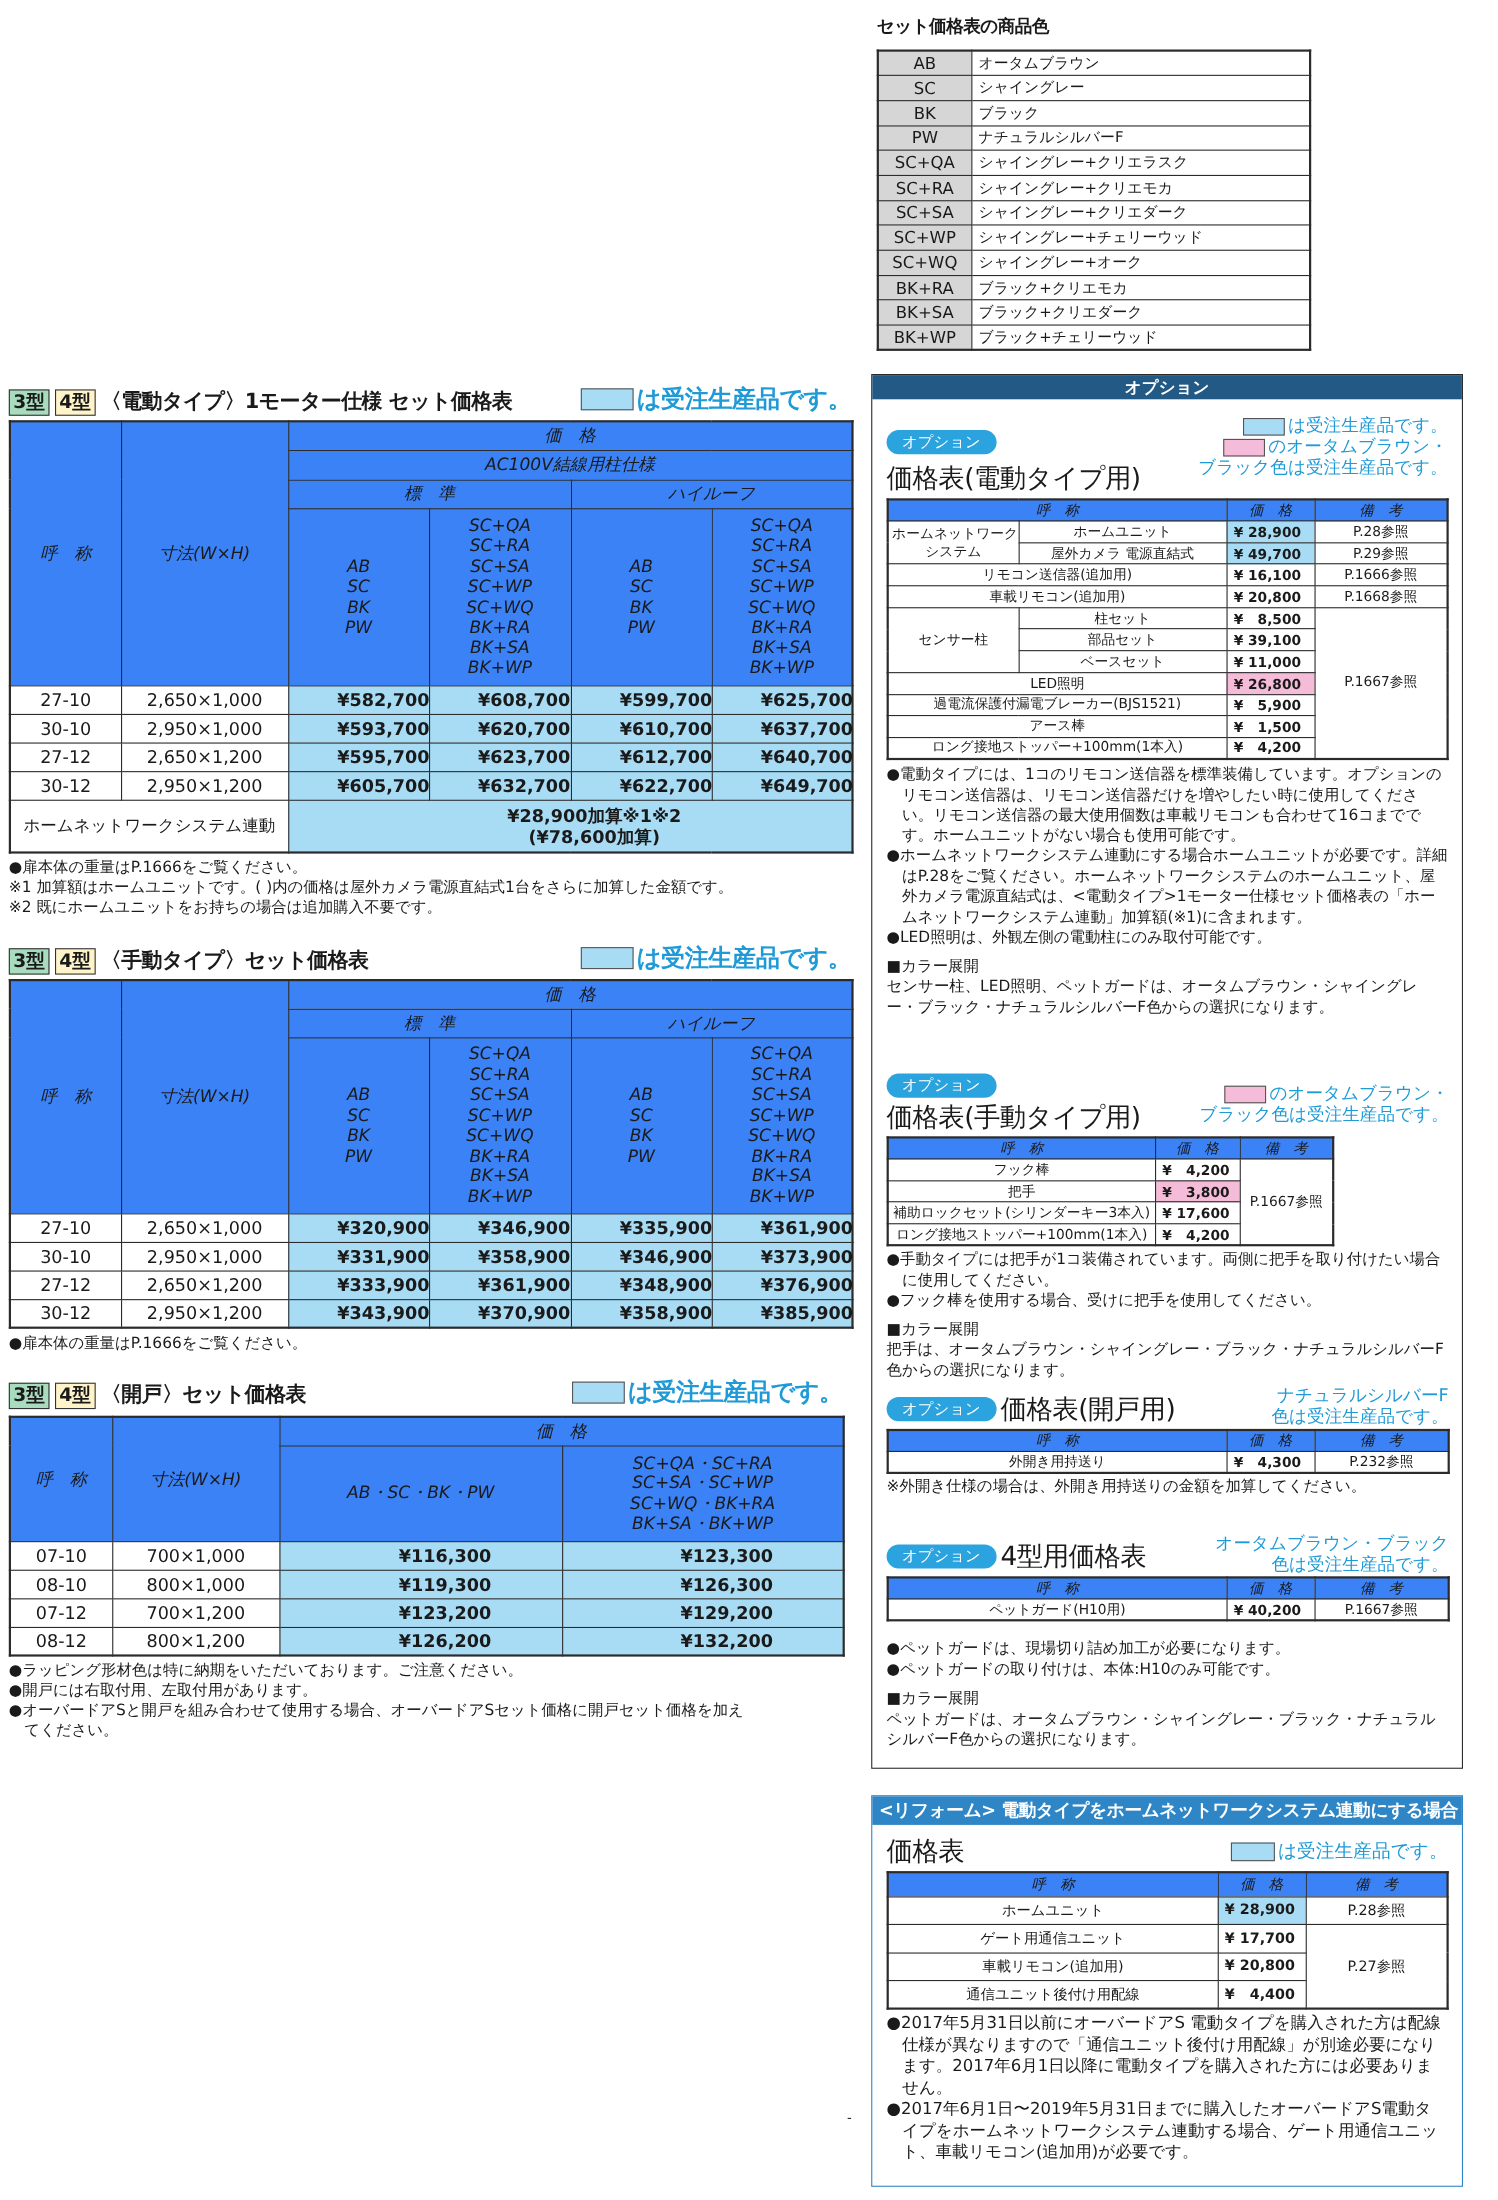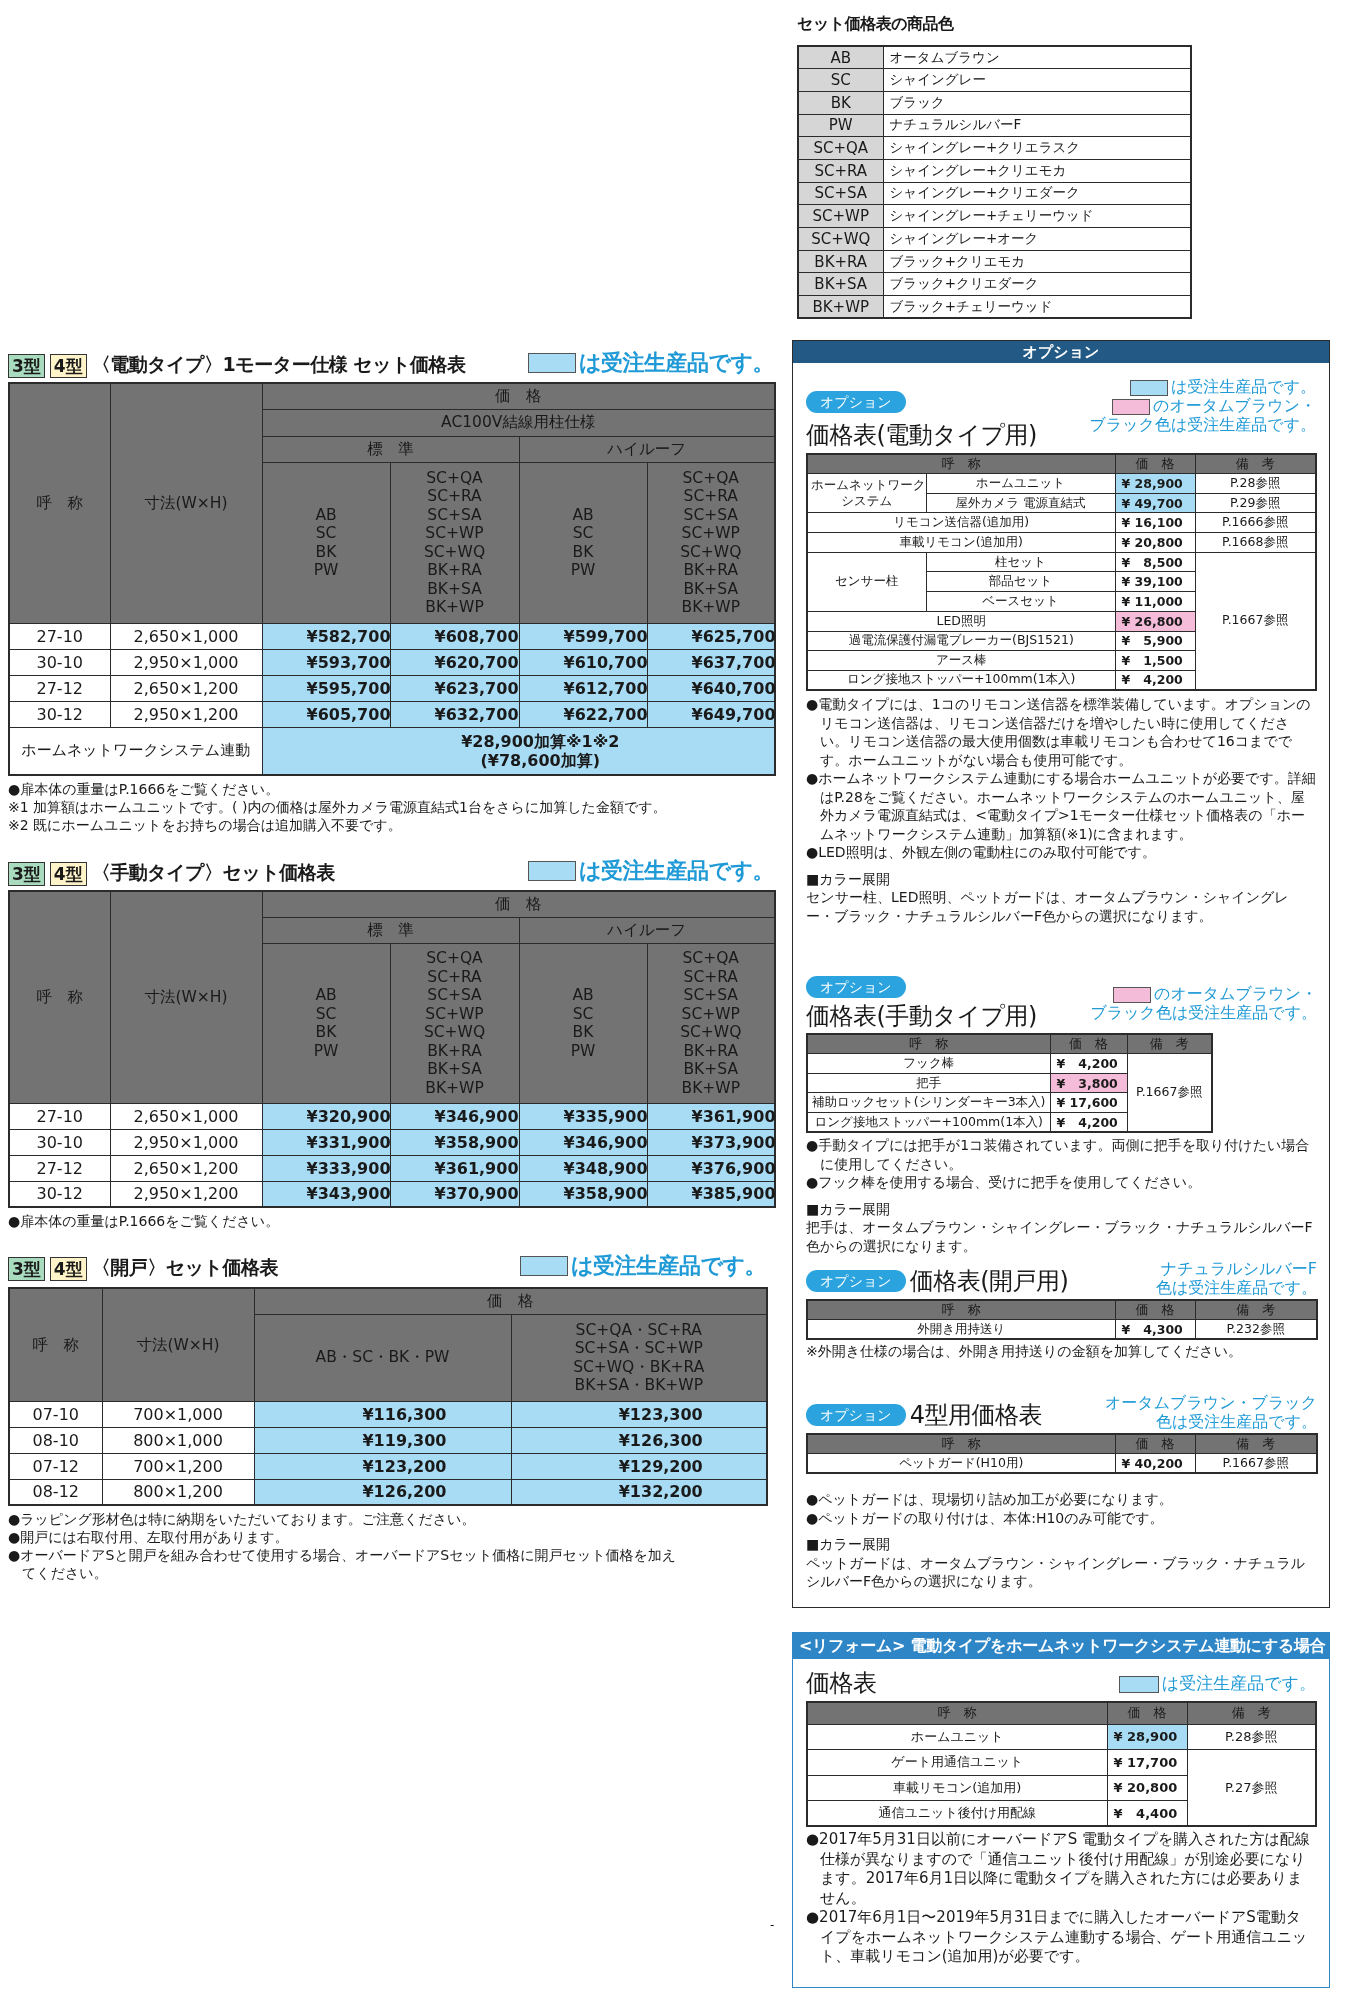--- a/index.html
+++ b/index.html
@@ -4,21 +4,21 @@
 <style>
   * { box-sizing: border-box; margin: 0; padding: 0; }
   html, body { width: 1362px; height: 2000px; background: #ffffff; overflow: hidden; }
   body { position: relative; font-family: "DejaVu Sans", "Liberation Sans", sans-serif; color: #1a1a1a; }
 
   .abs { position: absolute; }
 
   
   table { border-collapse: collapse; table-layout: fixed; }
   td, th { border: 1px solid #2b2b2b; text-align: center; vertical-align: middle; font-weight: normal; }
-  th { background: #737373; }
+  th { background: #3b82f6; font-style: italic; }
   .blue { background: #a8dcf5; font-weight: bold; padding-left: 44px; }
   .pink { background: #f5bcd9; font-weight: bold; }
   .outer { border: 2px solid #2b2b2b; }
 
   
   .color-table { font-size: 14px; width: 395px; }
   .color-table td { height: 22.7px; padding: 0; }
   .color-table td.code { background: #d6d6d6; width: 85px; font-size: 15px; }
   .color-table td.name { text-align: left; padding-left: 6px; font-size: 13.5px; }
 

